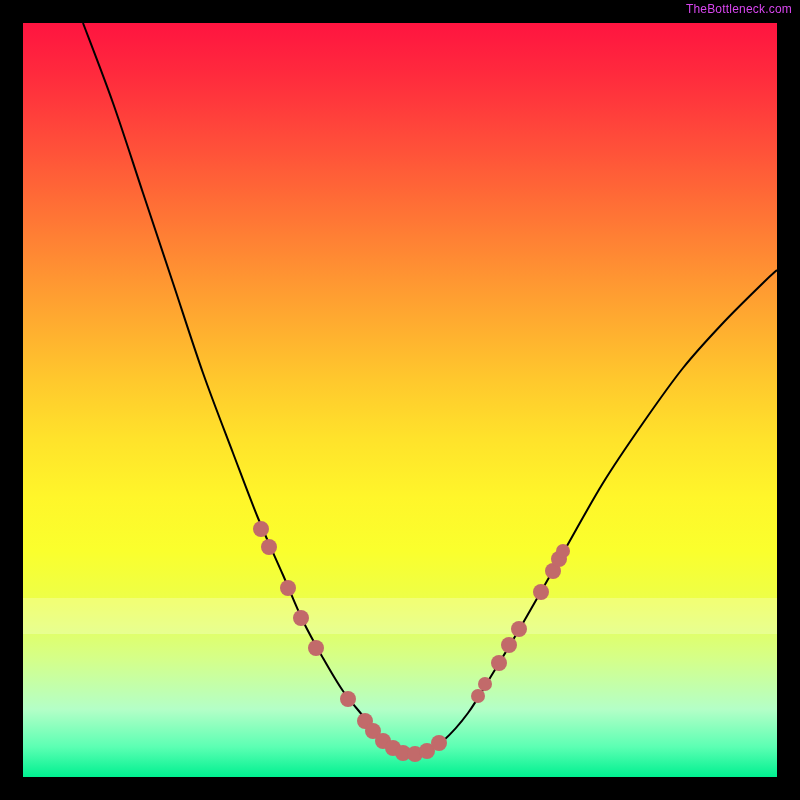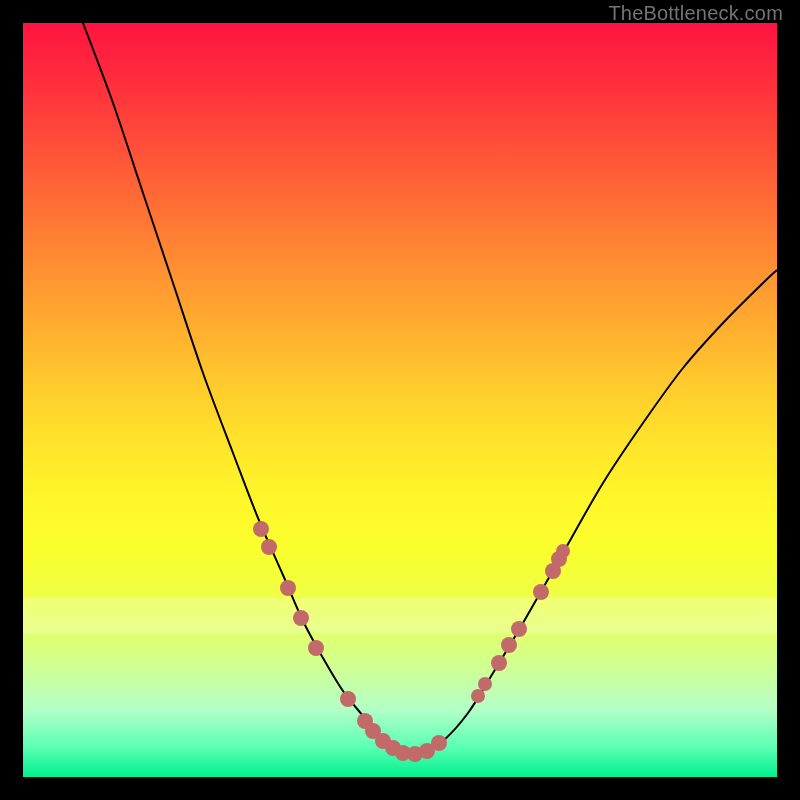--- a/index.html
+++ b/index.html
@@ -38,23 +38,23 @@
     position: absolute;
     left: 0;
     width: 100%;
     background: rgba(255,255,255,0.25);
     top: 575px;
     height: 36px;
   }
   .watermark {
     position: absolute;
     top: 2px;
-    right: 17px;
-    color: #737373;
-    font-size: 20px;
+    right: 8px;
+    color: #d946ef;
+    font-size: 12px;
     font-weight: 500;
     letter-spacing: 0.2px;
     user-select: none;
   }
   svg.curve {
     position: absolute;
     left: 0;
     top: 0;
     width: 754px;
     height: 754px;

